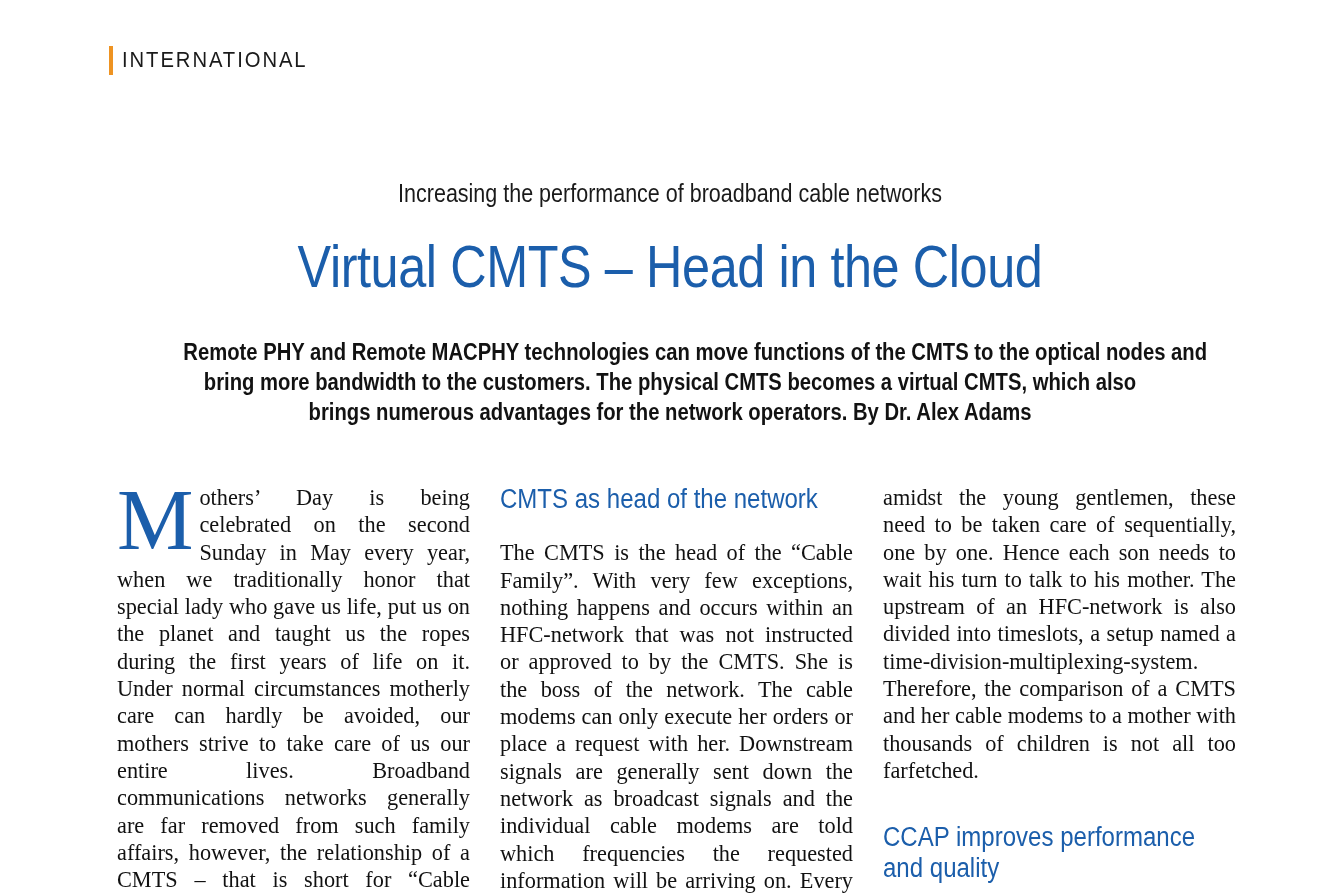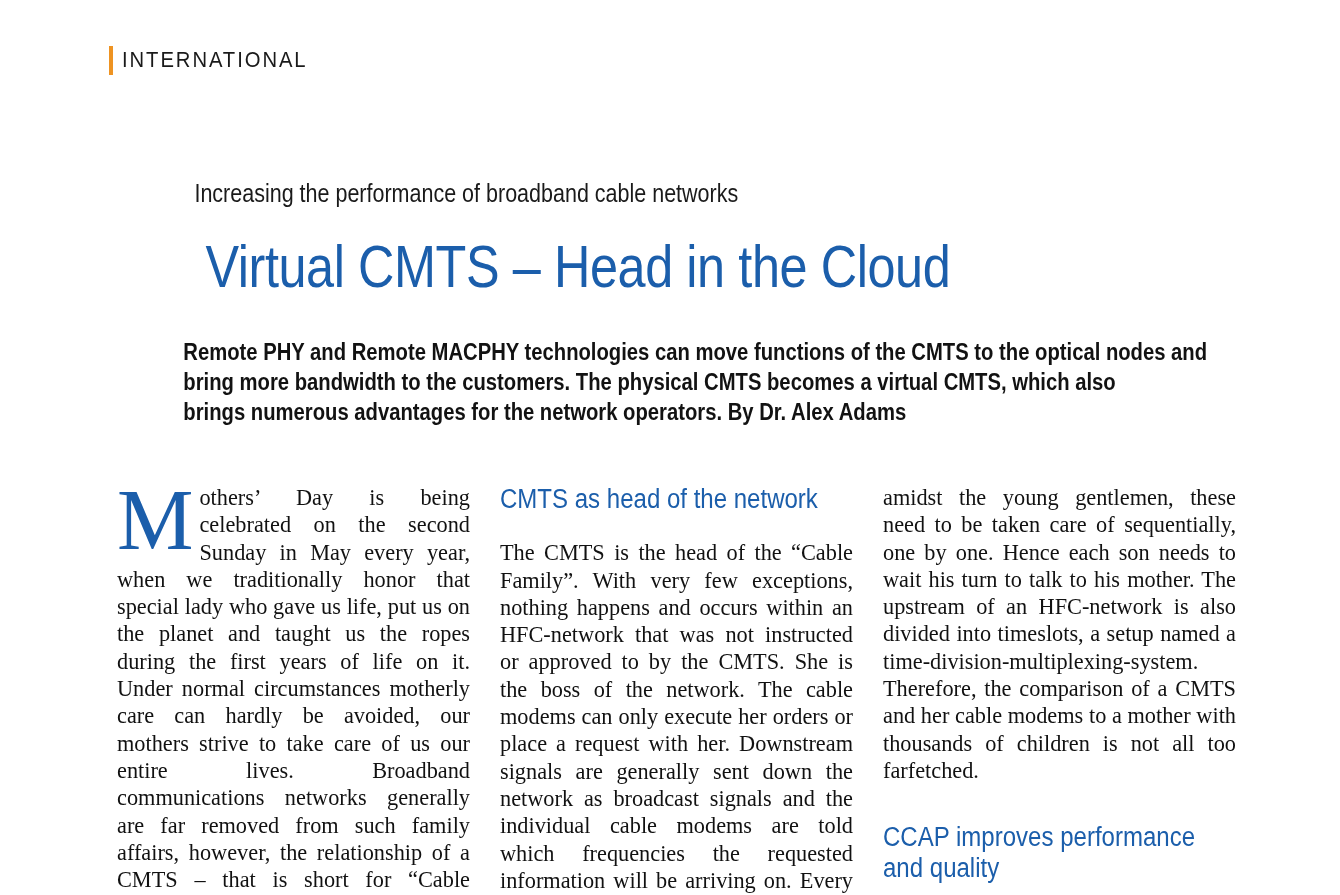--- a/index.html
+++ b/index.html
@@ -42,20 +42,21 @@
     transform-origin: left center;
     white-space: nowrap;
   }
 
   
   .titleblock {
     position: absolute;
     left: 117px;
     top: 178px;
     width: 1106px;
+    text-align: center;
   }
   .kicker {
     font-family: "Liberation Sans", "DejaVu Sans", sans-serif;
     font-size: 25px;
     font-weight: 400;
     color: #1a1a1a;
     line-height: 1.25;
     transform: scaleX(0.86);
     white-space: nowrap;
   }

